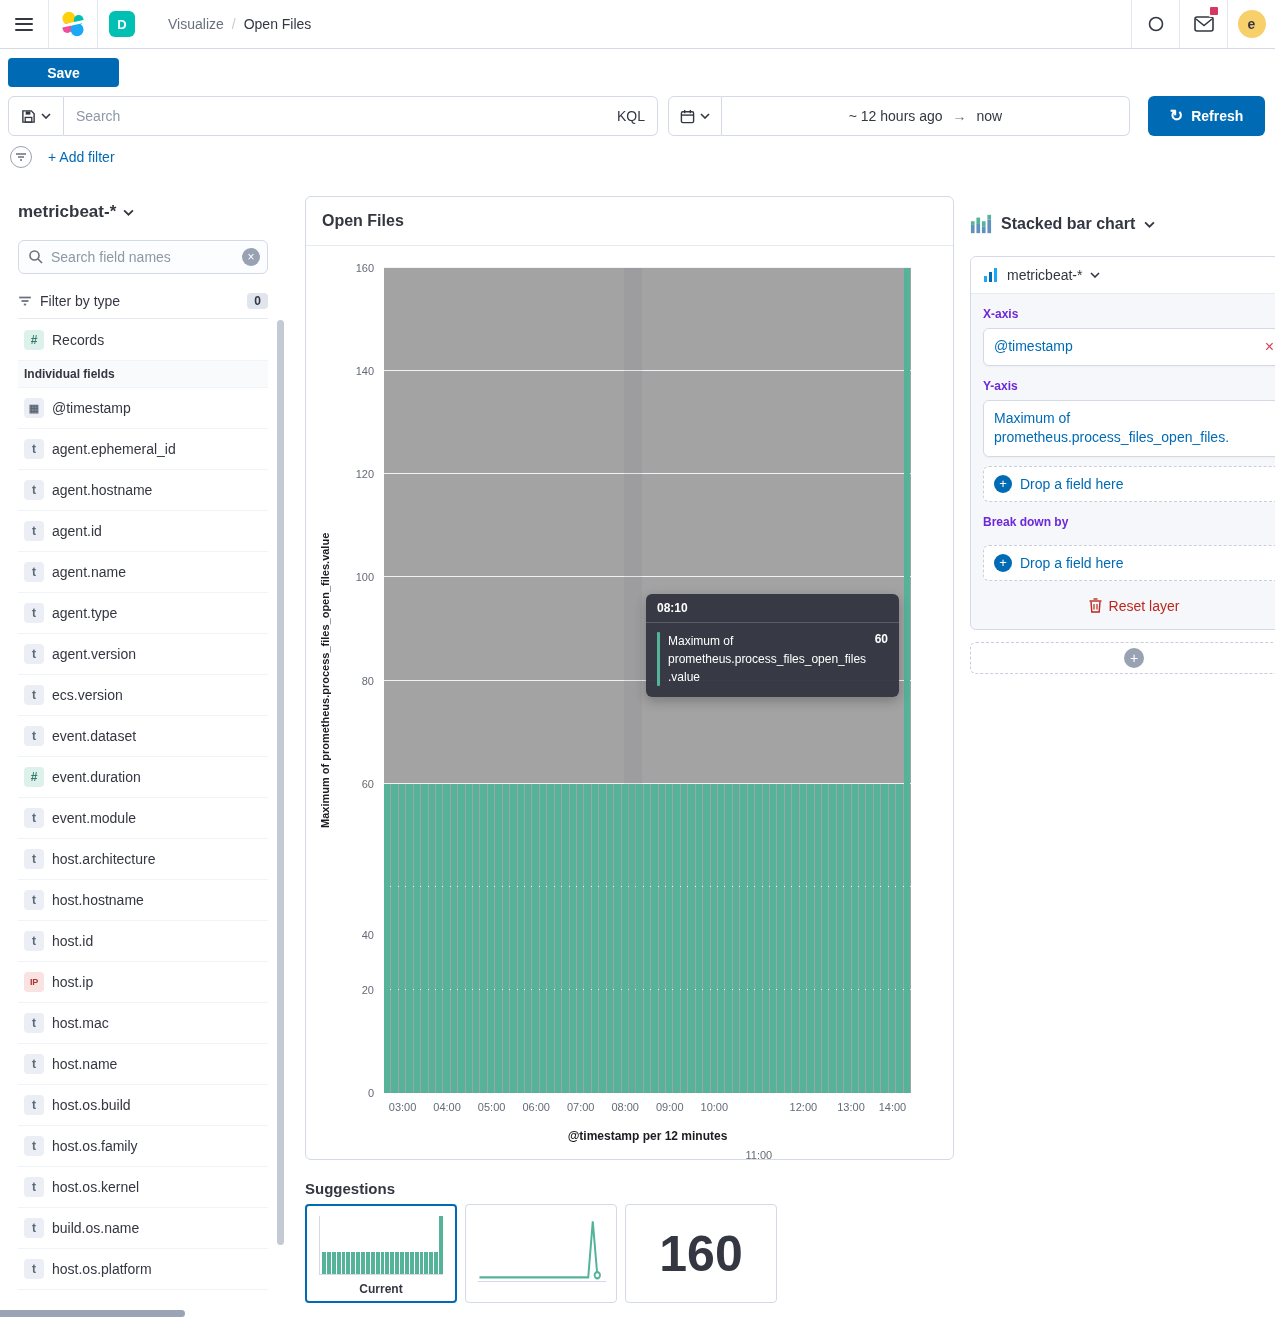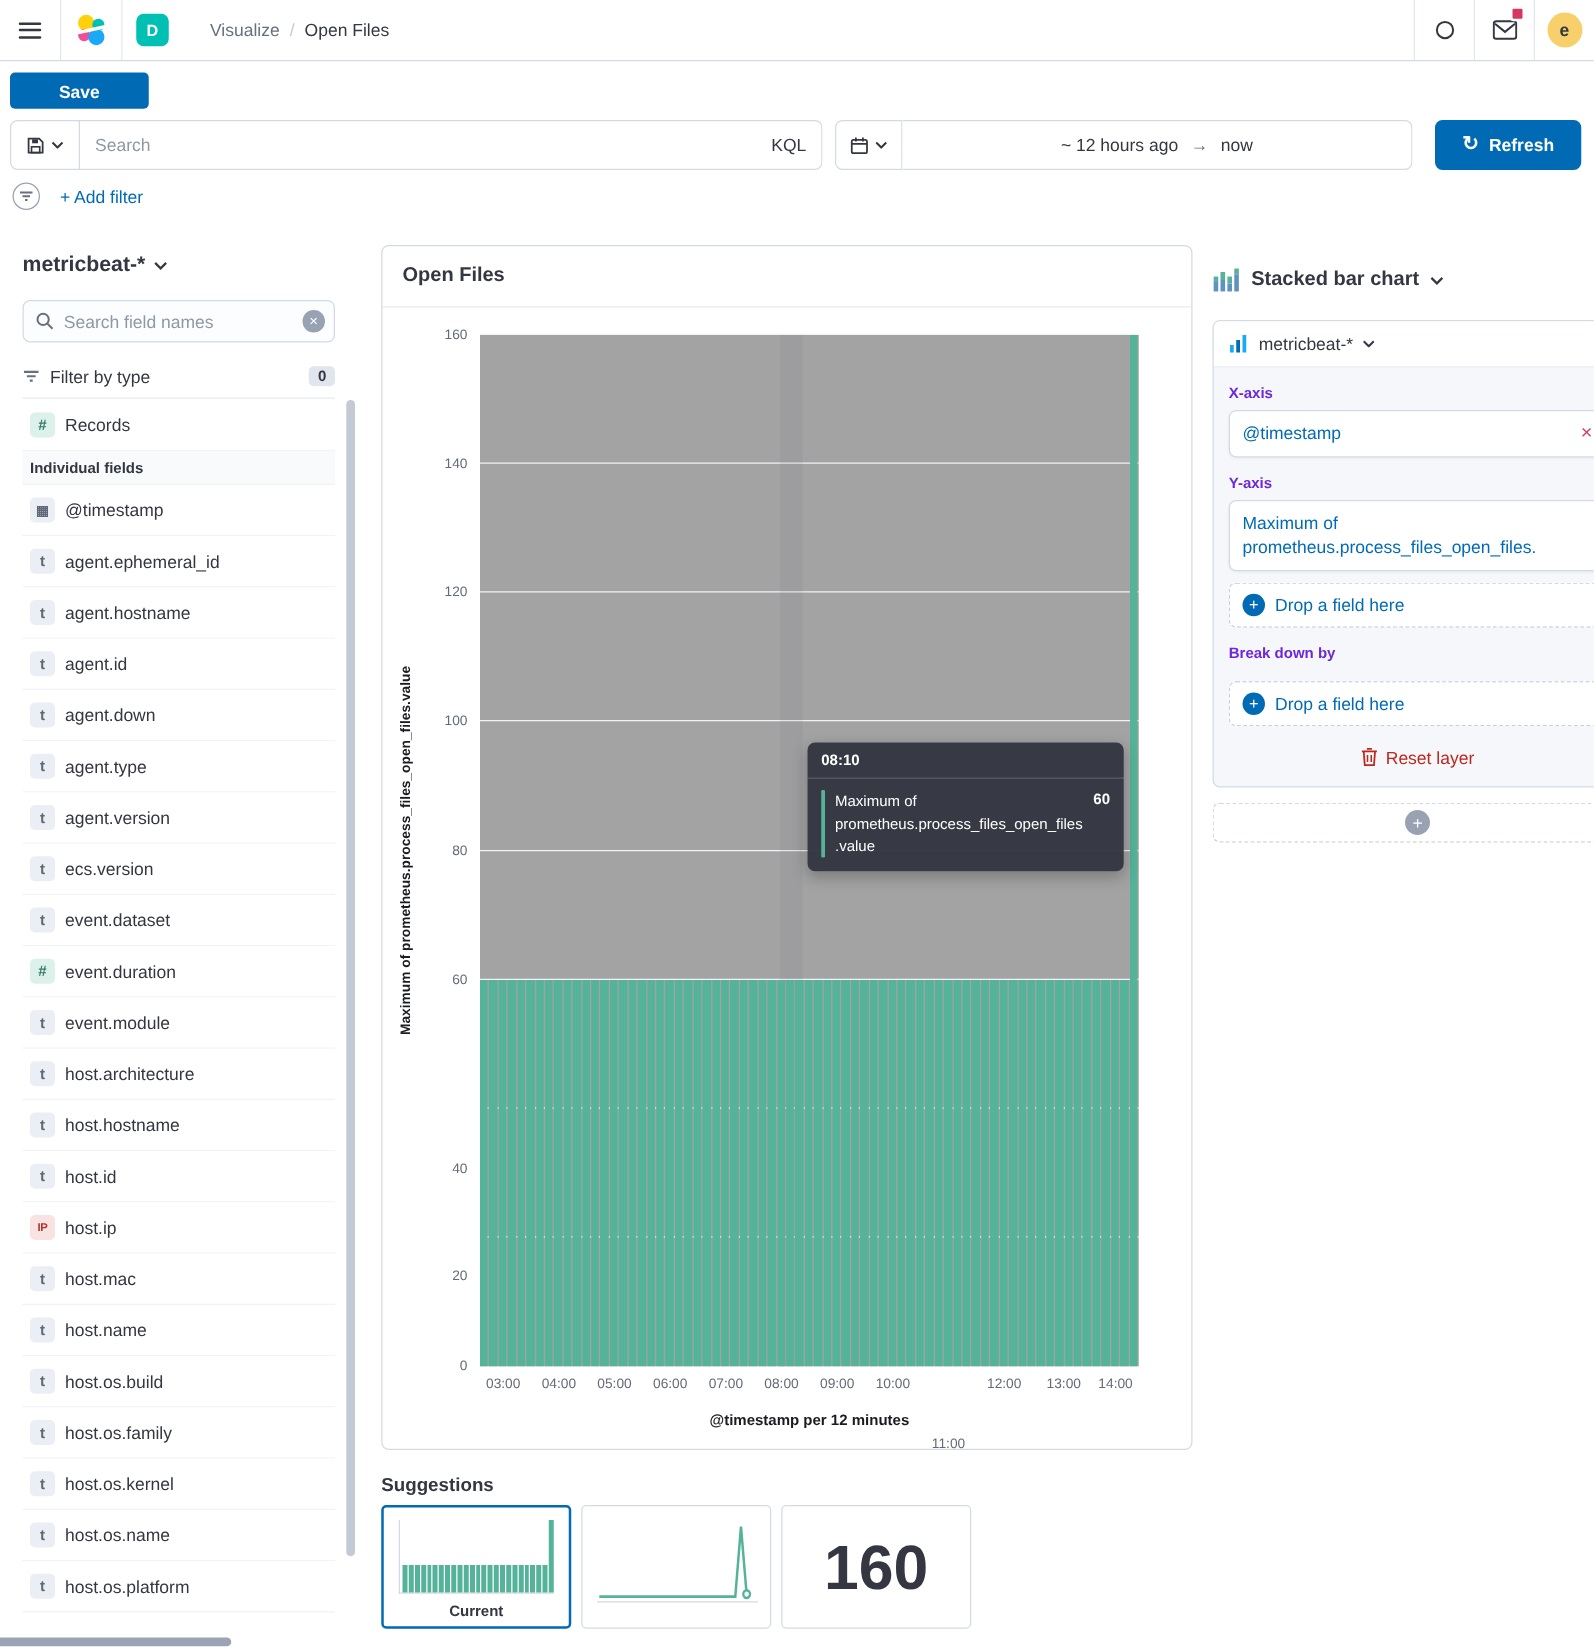--- a/index.html
+++ b/index.html
@@ -298,21 +298,21 @@
       <div class="field-row">
         <span class="token token-string">t</span>
         <span class="fname">agent.hostname</span>
       </div>
       <div class="field-row">
         <span class="token token-string">t</span>
         <span class="fname">agent.id</span>
       </div>
       <div class="field-row">
         <span class="token token-string">t</span>
-        <span class="fname">agent.down</span>
+        <span class="fname">agent.name</span>
       </div>
       <div class="field-row">
         <span class="token token-string">t</span>
         <span class="fname">agent.type</span>
       </div>
       <div class="field-row">
         <span class="token token-string">t</span>
         <span class="fname">agent.version</span>
       </div>
       <div class="field-row">
@@ -362,37 +362,37 @@
       <div class="field-row">
         <span class="token token-string">t</span>
         <span class="fname">host.os.family</span>
       </div>
       <div class="field-row">
         <span class="token token-string">t</span>
         <span class="fname">host.os.kernel</span>
       </div>
       <div class="field-row">
         <span class="token token-string">t</span>
-        <span class="fname">host.os.name</span>
+        <span class="fname">build.os.name</span>
       </div>
       <div class="field-row">
         <span class="token token-string">t</span>
         <span class="fname">host.os.platform</span>
       </div>
     </div>
 </div>
 <div class="sb-scroll"></div>
 <div class="h-scroll"></div>
 
 <div class="chart-card">
   <div class="cc-title">Open Files</div>
   <div class="ylabel">Maximum of prometheus.process_files_open_files.value</div>
   <div class="yaxis" id="y-axis">
       <div class="ytick" style="top: 819px;">0</div>
-      <div class="ytick" style="top: 715.875px; margin-top: 31px;">20</div>
+      <div class="ytick" style="top: 715.875px;">20</div>
       <div class="ytick" style="top: 612.75px; margin-top: 48px;">40</div>
       <div class="ytick" style="top: 509.625px;">60</div>
       <div class="ytick" style="top: 406.5px;">80</div>
       <div class="ytick" style="top: 303.375px;">100</div>
       <div class="ytick" style="top: 200.25px;">120</div>
       <div class="ytick" style="top: 97.125px;">140</div>
       <div class="ytick" style="top: -6px;">160</div>
     </div>
   <div class="plot" id="plot">
     <div class="tooltip">

